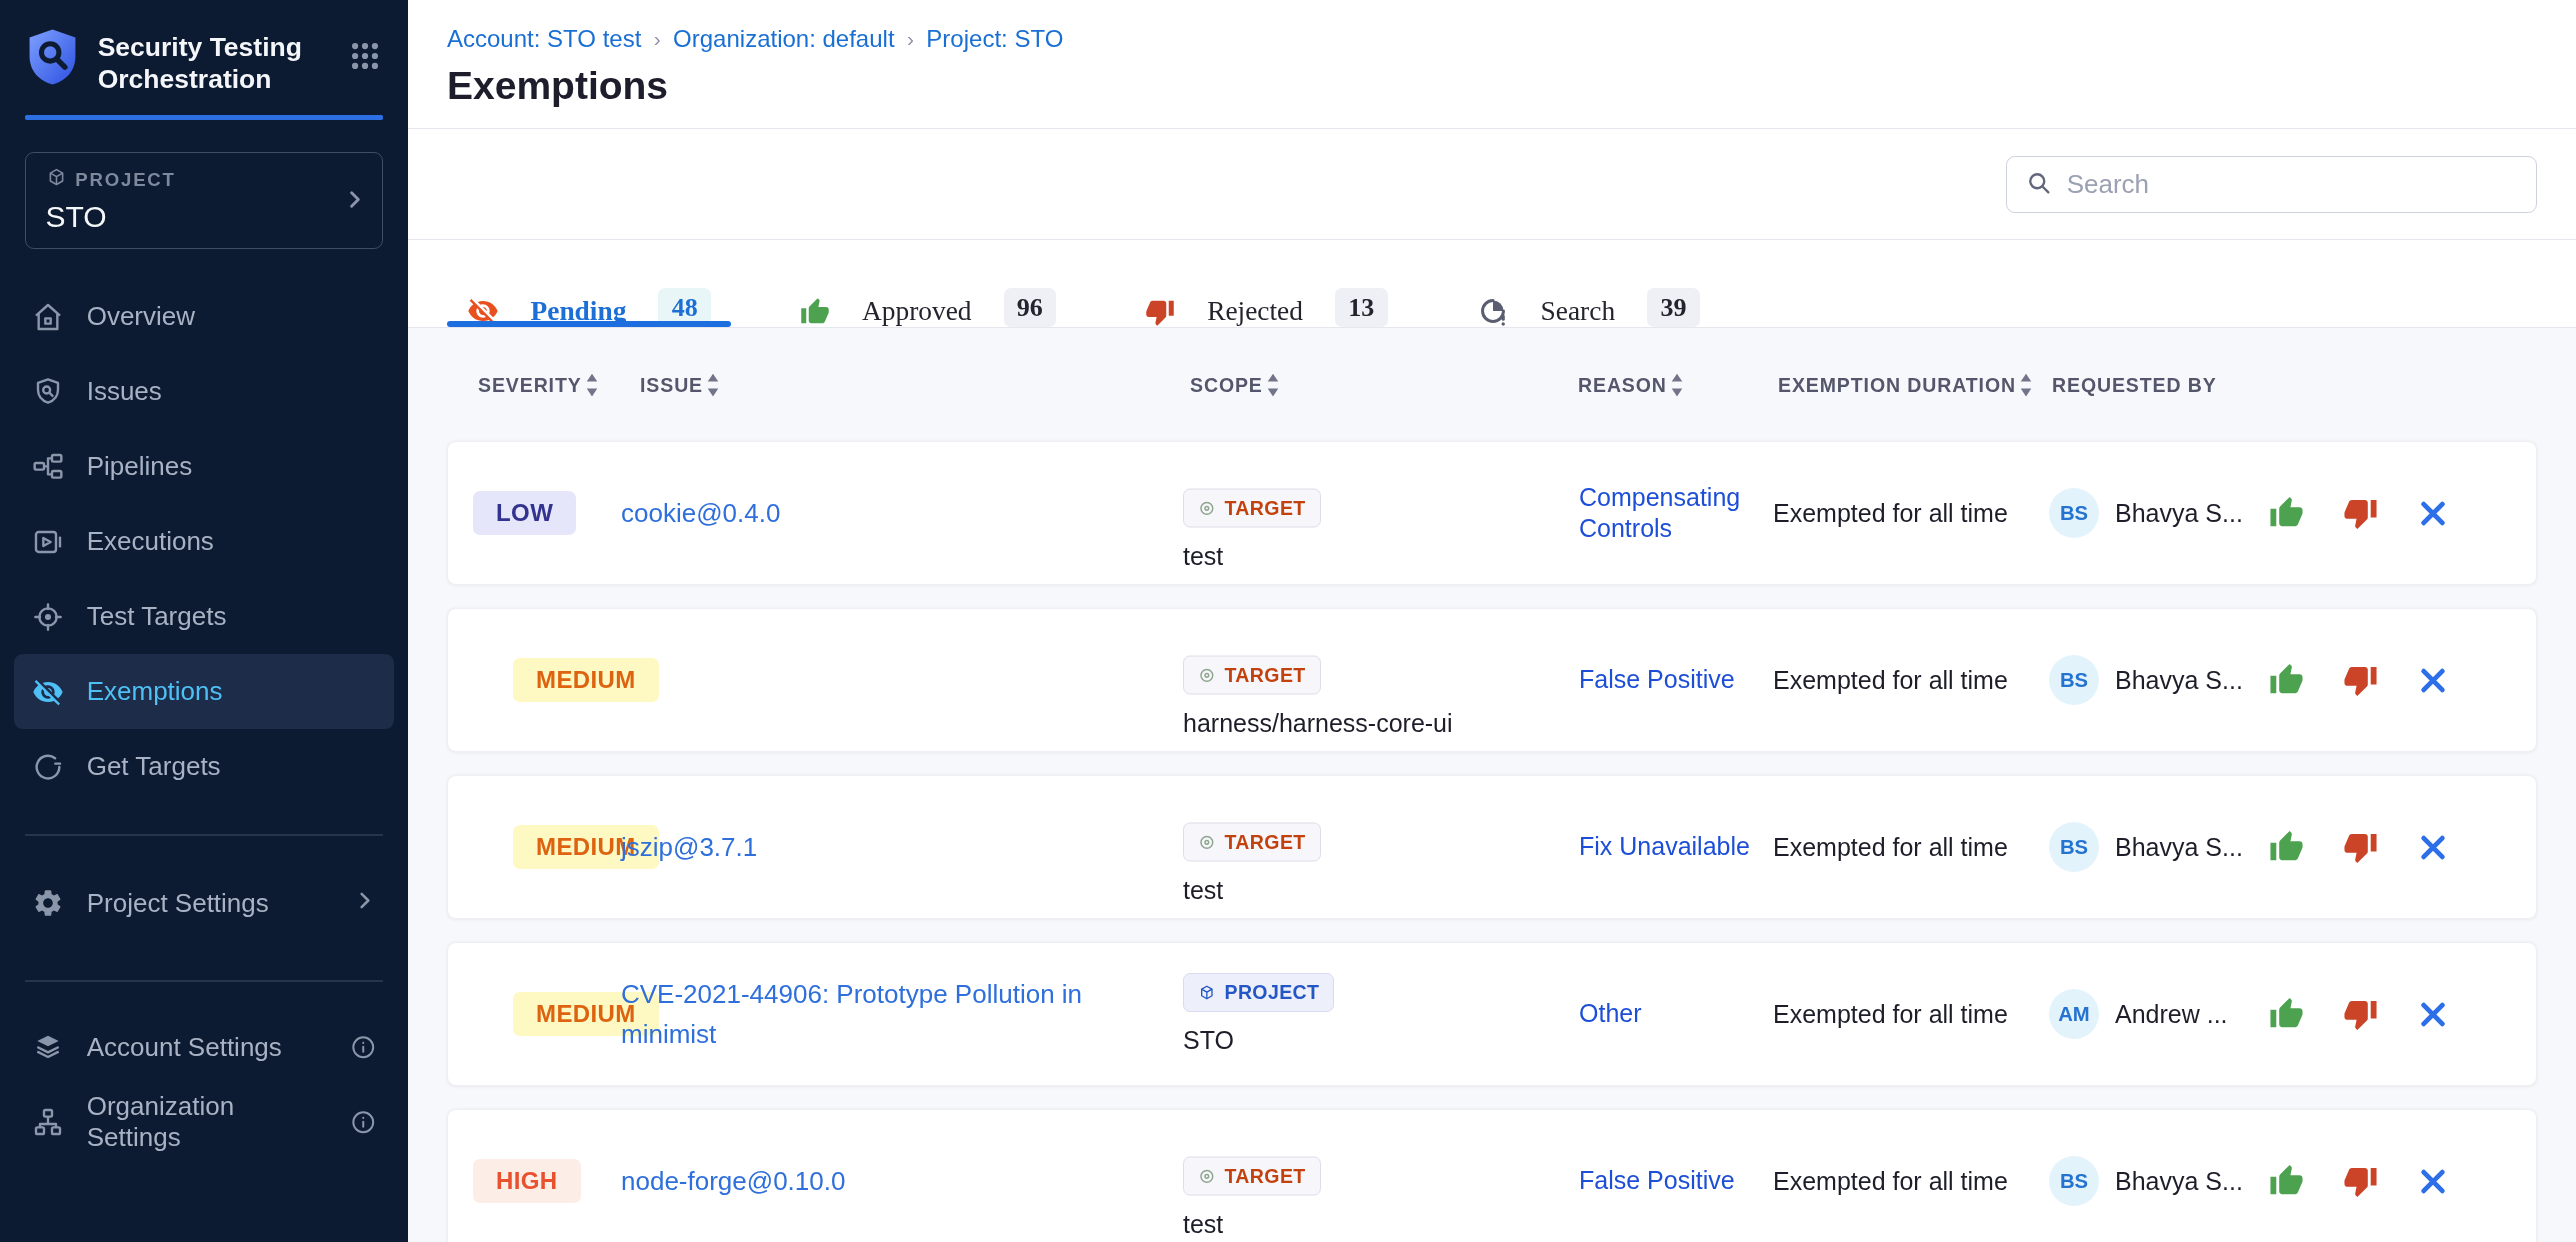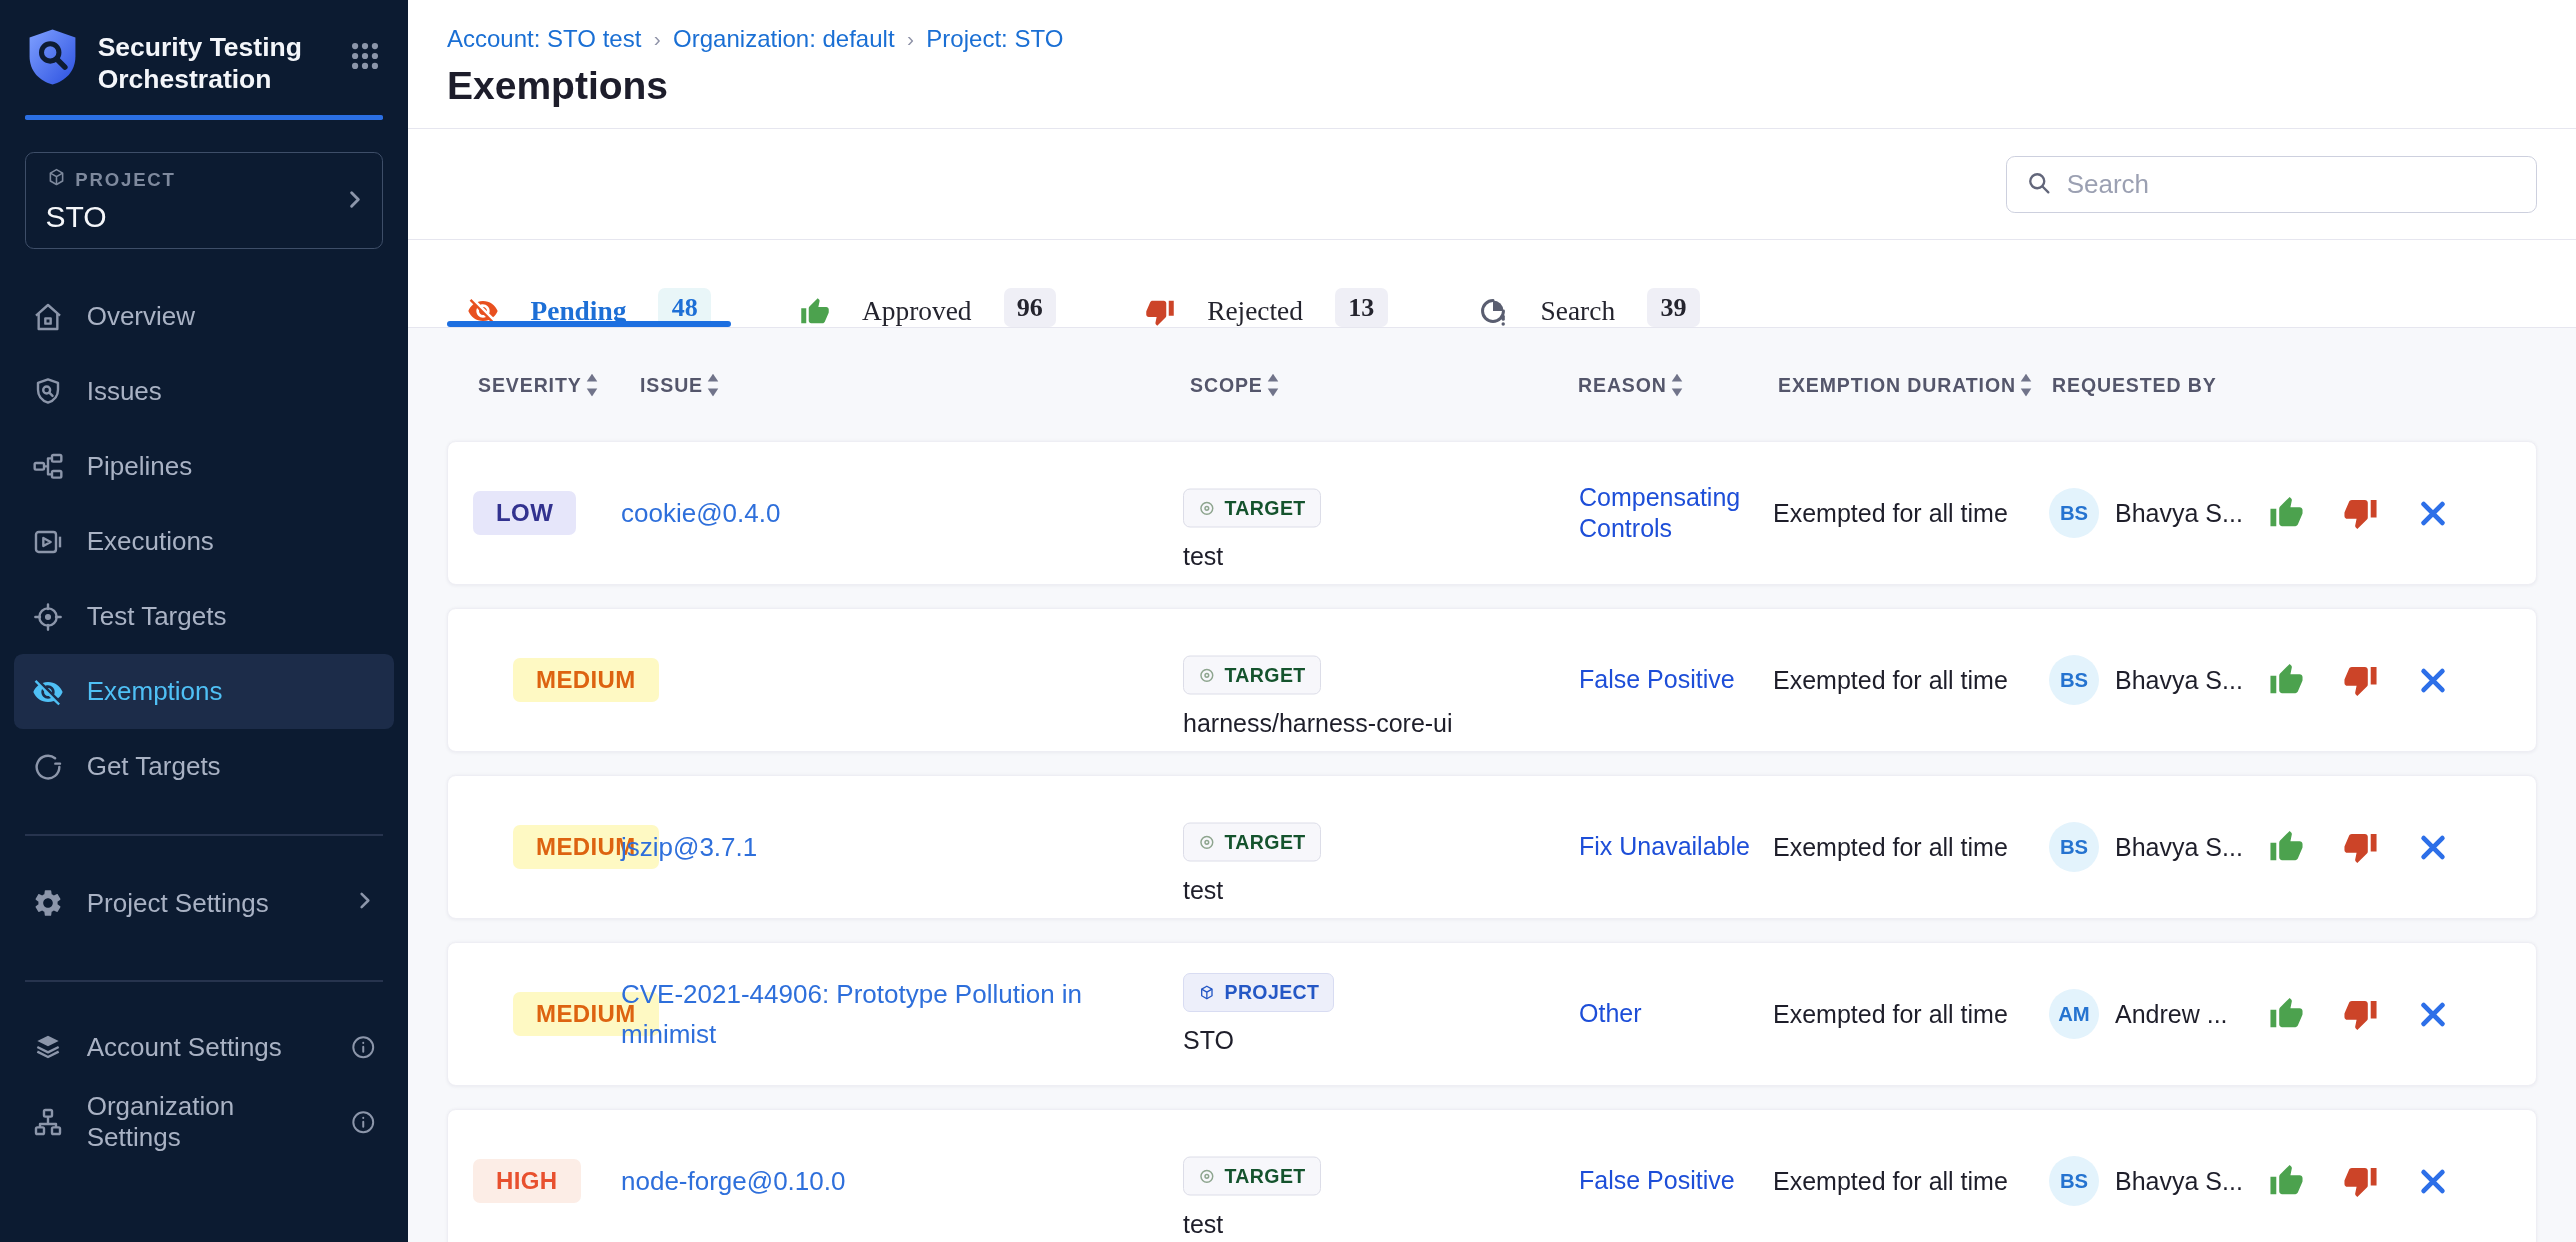--- a/index.html
+++ b/index.html
@@ -61,21 +61,21 @@
   .row-card { position:relative; height:144px; background:#fff; border:0.9px solid #EEEEF4; border-radius:8.8px; margin-bottom:23px; box-shadow:0 0.9px 3.5px rgba(40,41,61,.06); }
   .cell { position:absolute; top:50%; transform:translateY(-50%); }
   .c-sev { left:25px; }
   .sev-badge { display:inline-block; padding:8px 23px; border-radius:7px; font-size:24px; font-weight:700; letter-spacing:0.4px; }
   .sev-badge.low { background:#E6E6FA; color:#32328F; }
   .sev-badge.medium { background:#fef9c3; color:#DD6310;margin-left:40px; }
   .sev-badge.high { background:#FCEDE6; color:#E8502E; }
   .c-issue { left:173px; width:557px; font-size:26px; color:#2E6FDB; line-height:1.55; text-decoration:none; cursor:pointer; display:block; }
   .c-scope { left:735px; width:380px; }
   .chip { display:inline-flex; align-items:center; gap:8.8px; padding:7px 14px; border-radius:7px; font-size:19.5px; font-weight:700; letter-spacing:0.4px; }
-  .chip-target { background:#F7F7FB; border:1.8px solid #DCDDE8; color:#14532d;margin-top:33px; }
+  .chip-target { background:#F7F7FB; border:1.8px solid #DCDDE8; color:#c2410c;margin-top:33px; }
   .chip-target .chp-ic { color:#8EA58F; display:flex; }
   .chip-project { background:#EDEFFA; border:1.8px solid #D8DCF2; color:#2457C5; }
   .chip-project .chp-ic { color:#2457C5; display:flex; }
   .scope-name { font-size:25px; color:#1E1E2A; margin-top:14px; }
   .c-reason { left:1131px; width:208px; font-size:25px; color:#1d4ed8; line-height:1.25; }
   .c-duration { left:1325px; width:274px; font-size:25px; color:#1E1E2A; }
   .c-requested { left:1601px; display:flex; align-items:center; gap:16px; }
   .avatar { width:50px; height:50px; border-radius:50%; background:#E3F3FC; color:#2573D0; font-size:20.3px; font-weight:700; display:flex; align-items:center; justify-content:center; flex-shrink:0; }
   .req-name { font-size:25px; color:#1E1E2A; white-space:nowrap; }
   .c-actions { left:1821px; display:flex; align-items:center; gap:39px; }

